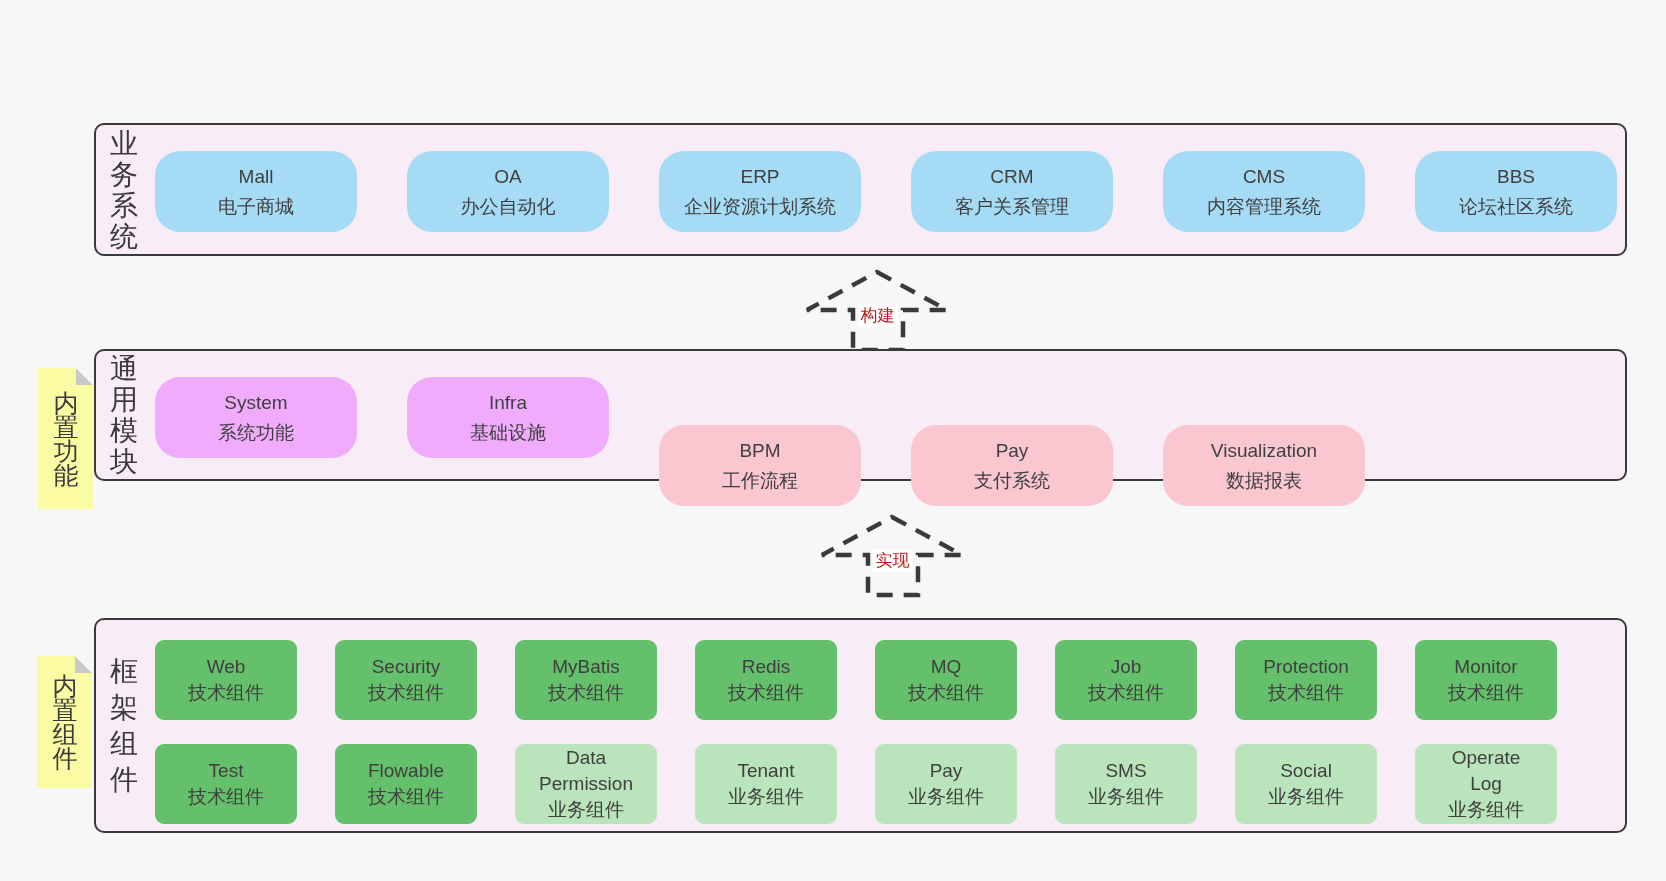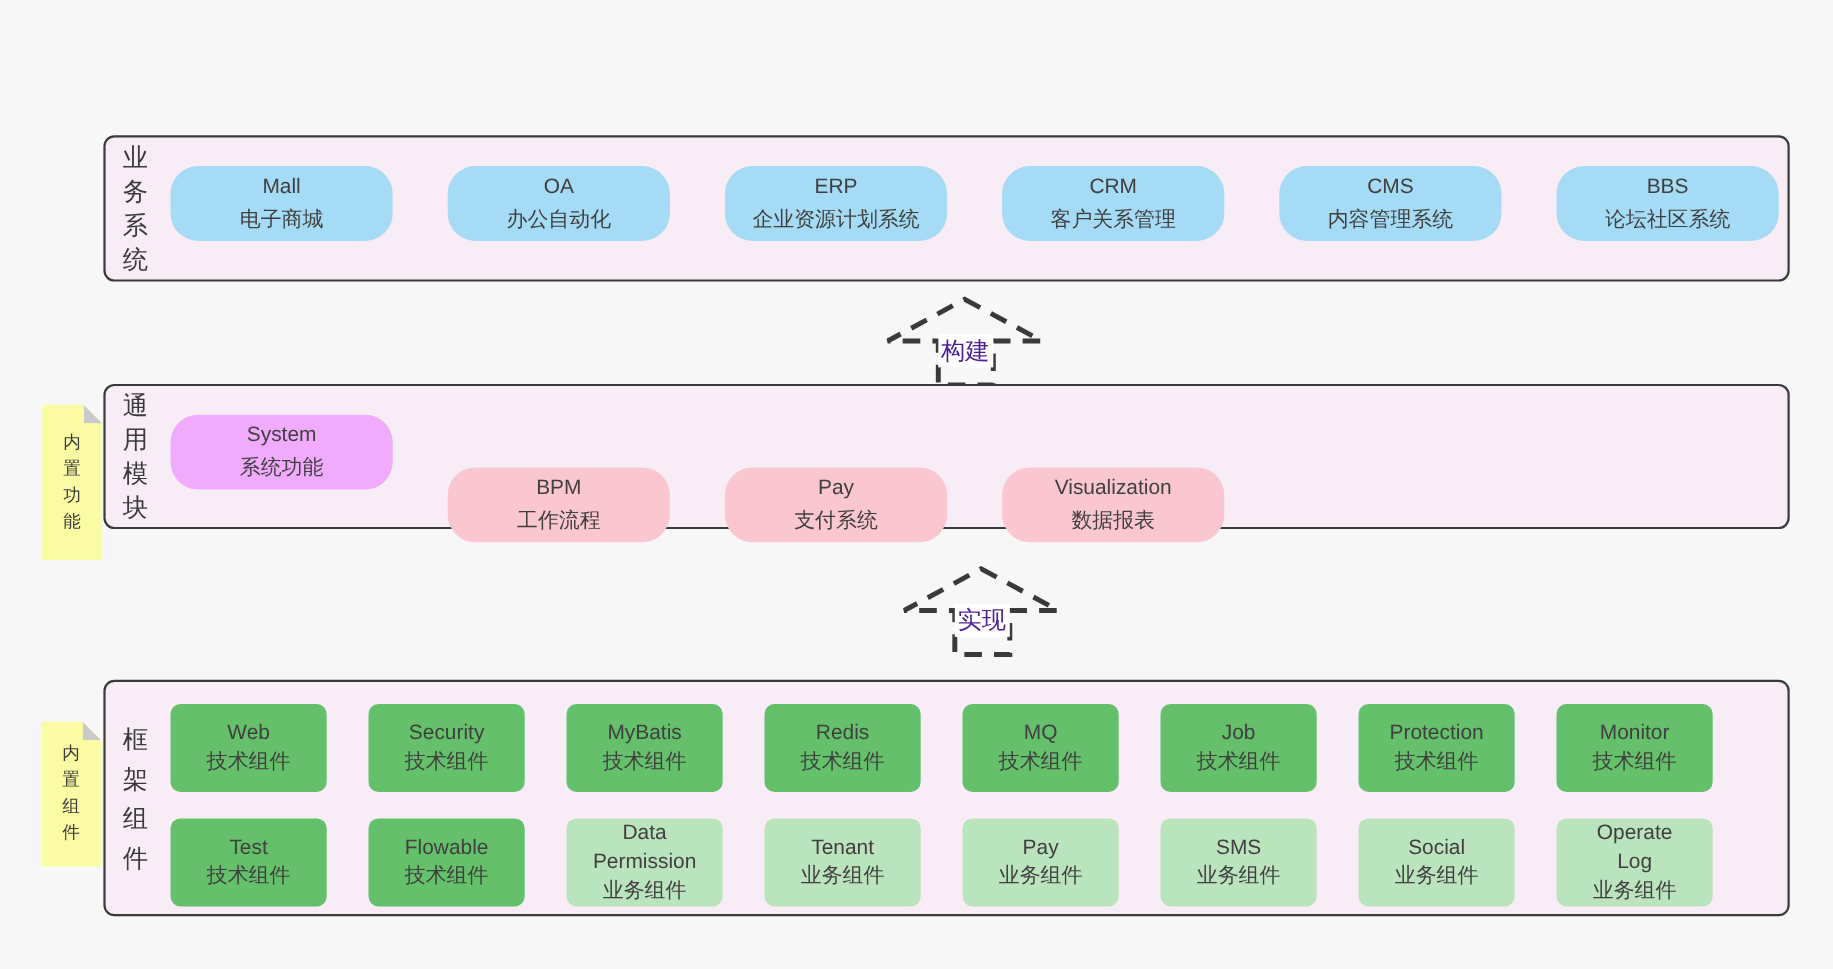--- a/index.html
+++ b/index.html
@@ -4,53 +4,53 @@
 <style>
   html,body{margin:0;padding:0;background:#f7f7f7;}
   .canvas{position:relative;width:1666px;height:881px;background:#f7f7f7;overflow:hidden;
           font-family:"Liberation Sans","DejaVu Sans",sans-serif;color:#3d3d3d;}
   .panel{position:absolute;left:94px;width:1533px;background:#f8edf6;
          border:2px solid #3a3a3a;border-radius:10px;box-sizing:border-box;}
   #panel-business{top:123px;height:133px;}
   #panel-modules{top:349px;height:132px;}
   #panel-components{top:618px;height:215px;}
   .vlabel{position:absolute;left:14px;top:50%;transform:translateY(-50%);
-          width:26px;font-size:23px;line-height:31px;text-align:center;
+          width:26px;font-size:28px;line-height:31px;text-align:center;
           word-break:break-all;color:#3a3a3a;}
   #panel-components .vlabel{line-height:36px;}
   .row{position:absolute;left:59px;display:flex;}
   .row-wide{gap:50px;top:26px;}
   #panel-components .row{gap:38px;}
   #row-comp-1{top:20px;}
   #row-comp-2{top:124px;}
   .box{box-sizing:border-box;border-radius:9px;display:flex;flex-direction:column;
        align-items:center;justify-content:center;text-align:center;
        font-size:19px;line-height:30px;color:#3f3f3f;}
-  .box-wide{width:202px;height:68px;border-radius:25px;}
+  .box-wide{width:202px;height:81px;border-radius:25px;}
   .box-small{width:142px;height:80px;line-height:26px;padding:0 22px;}
   .blue{background:#a6dbf5;}
   .red{background:#f0abfc;}
   .pink{background:#fac7d0;margin-top:48px;}
   .green{background:#65c06b;}
   .lightgreen{background:#bae4bb;}
   .note{position:absolute;width:55px;background:#fbfba4;display:flex;
         align-items:center;justify-content:center;
         clip-path:polygon(0 0,calc(100% - 17px) 0,100% 17px,100% 100%,0 100%);}
   #note-modules{left:38px;top:368px;height:141px;}
   #note-components{left:37px;top:656px;height:132px;}
   .fold{position:absolute;top:0;right:0;width:17px;height:17px;background:#c9c9c9;
         clip-path:polygon(0 0,100% 100%,0 100%);}
-  .note-label{width:24px;font-size:16px;line-height:24px;text-align:center;
+  .note-label{width:24px;font-size:25px;line-height:24px;text-align:center;
               word-break:break-all;color:#3a3a3a;}
   .arrow{position:absolute;width:155px;height:92px;}
   #arrow-build{left:800px;top:266px;}
   #arrow-implement{left:815px;top:511px;text-align:center;}
   .arrow svg{position:absolute;left:0;top:0;}
   .arrow-label{position:absolute;left:50%;top:38px;transform:translateX(-50%);
-               background:#ffffff;padding:0 3px;font-size:22px;color:#4c1d95;
+               background:#ffffff;padding:0 3px;font-size:17px;color:#b91c1c;
                white-space:nowrap;}
 </style>
 </head>
 <body>
 
 <div class="canvas">
 
   <div class="note" id="note-modules">
     <div class="fold"></div>
     <div class="note-label">内置功能</div>
@@ -97,20 +97,24 @@
     <div class="arrow-label">构建</div>
   </div>
 
   <div class="panel" id="panel-modules">
     <div class="vlabel">通用模块</div>
     <div class="row row-wide">
       <div class="box box-wide red">
         <span>System</span>
         <span>系统功能</span>
       </div>
+      <div class="box box-wide red">
+        <span>Infra</span>
+        <span>基础设施</span>
+      </div>
       <div class="box box-wide pink">
         <span>BPM</span>
         <span>工作流程</span>
       </div>
       <div class="box box-wide pink">
         <span>Pay</span>
         <span>支付系统</span>
       </div>
       <div class="box box-wide pink">
         <span>Visualization</span>

